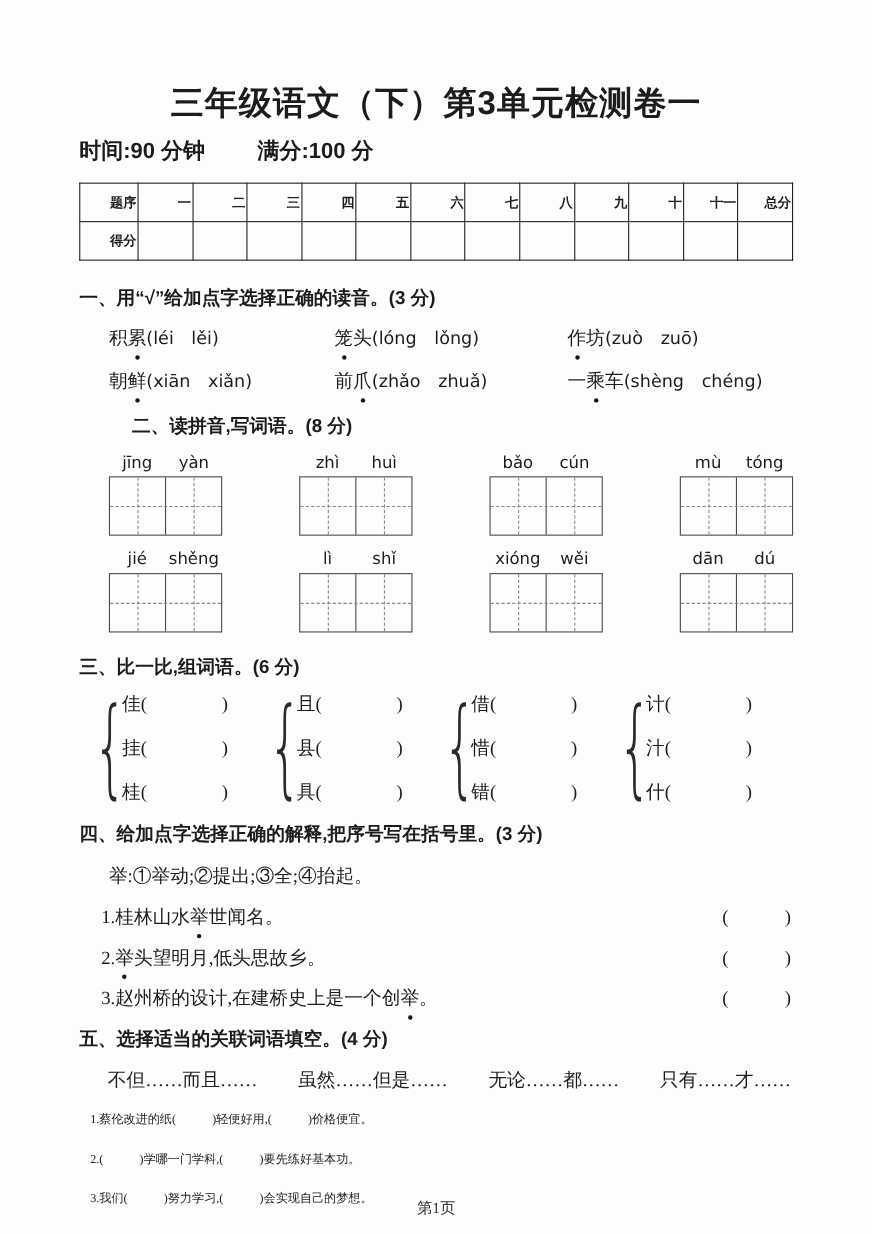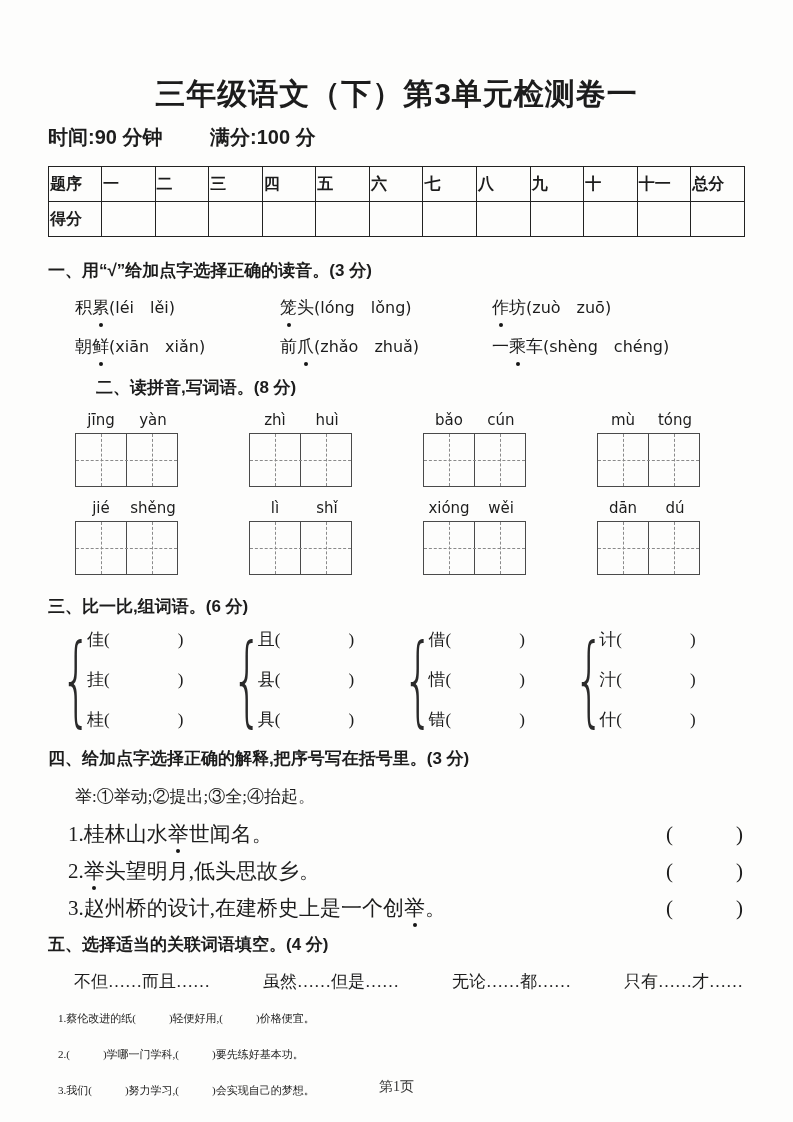--- a/index.html
+++ b/index.html
@@ -1,28 +1,28 @@
 <!DOCTYPE html>
 <html><head>
 <meta charset="utf-8">
 <style>
   html,body{margin:0;padding:0;background:#e8e8e8;}
   body{width:793px;height:1122px;position:relative;background:#fdfdfc;overflow:hidden;
        font-family:"Liberation Serif","DejaVu Serif",serif;color:#1c1c1c;}
-  .page{padding:74px 48px 0;position:relative;}
+  .page{padding:74px 72px 0;position:relative;}
 
   .title{margin:0;text-align:center;font-size:30px;font-weight:900;letter-spacing:1px;
          font-family:"Liberation Sans","DejaVu Sans",sans-serif;}
   .subtitle{margin-top:9px;text-align:left;font-size:20px;font-weight:700;
             font-family:"Liberation Sans","DejaVu Sans",sans-serif;}
   .subtitle span + span{margin-left:42px;}
 
   table.score{margin-top:15px;width:100%;border-collapse:collapse;table-layout:fixed;}
-  table.score td{border:1.6px solid #222;height:32px;text-align:left;vertical-align:middle;
-                 font-size:16px;font-weight:700;font-family:"Liberation Sans","DejaVu Sans",sans-serif;}
+  table.score td{border:1.6px solid #222;height:32px;text-align:right;vertical-align:middle;
+                 font-size:12px;font-weight:700;font-family:"Liberation Sans","DejaVu Sans",sans-serif;}
   table.score td.lblcol{width:50px;}
 
   .sec-heading{font-family:"Liberation Sans","DejaVu Sans",sans-serif;font-weight:800;
                font-size:17px;line-height:22px;}
   .h1m{margin-top:23px;} .h2m{margin-top:17px;margin-left:48px;} .h3m{margin-top:21px;}
   .h4m{margin-top:15px;} .h5m{margin-top:13px;}
 
   
   .s1-row{display:flex;padding-left:27px;margin-top:13px;font-size:17px;line-height:26px;}
   .s1-col1{width:205px;} .s1-col2{width:212px;} .s1-col3{flex:1;}
@@ -49,29 +49,29 @@
   .s3-group{display:flex;align-items:center;width:170px;}
   .brace{width:17px;display:flex;align-items:center;justify-content:center;overflow:visible;}
   .brace::before{content:"{";font-family:"DejaVu Sans",sans-serif;font-size:98px;font-weight:300;
                  color:#2a2a2a;display:block;transform:scaleX(0.5);line-height:104px;}
   .s3-entries{display:flex;flex-direction:column;gap:13px;margin-left:2px;}
   .s3-entry{font-size:17px;line-height:27px;white-space:pre;}
 
   
   .s4-def{padding-left:27px;margin-top:14px;font-size:17px;line-height:26px;}
   .s4-item{display:flex;justify-content:space-between;align-items:baseline;
-           padding-left:20px;padding-right:2px;margin-top:11px;font-size:21px;line-height:26px;}
+           padding-left:20px;padding-right:2px;margin-top:11px;font-size:17px;line-height:26px;}
   .s4-answer{white-space:pre;}
 
   
   .s5-options{display:flex;justify-content:space-between;padding-left:26px;padding-right:2px;
               margin-top:13px;font-size:17px;line-height:26px;}
   .s5-item{padding-left:10px;margin-top:10px;font-size:11px;line-height:26px;white-space:pre-wrap;}
 
-  .footer{position:absolute;bottom:26px;left:0;width:100%;text-align:center;font-size:14px;color:#333;}
+  .footer{position:absolute;bottom:14px;left:0;width:100%;text-align:center;font-size:14px;color:#333;}
 </style>
 </head>
 <body>
 
 <div class="page">
 
   <h1 class="title">三年级语文（下）第3单元检测卷一</h1>
   <div class="subtitle">
     <span>时间:90 分钟</span>
     <span>满分:100 分</span>

